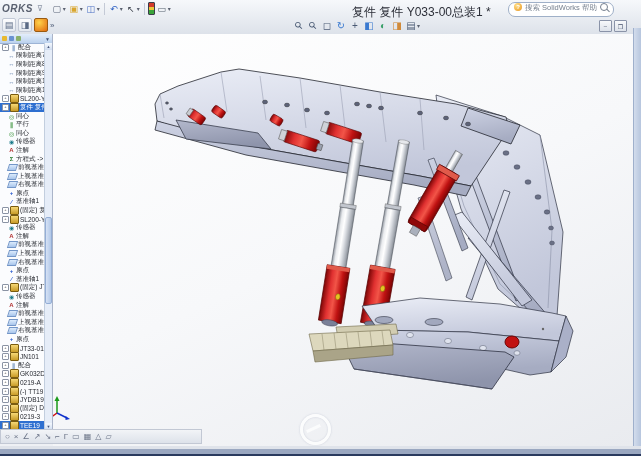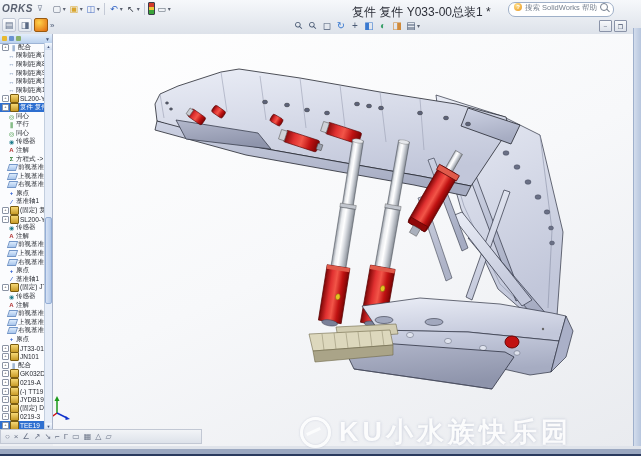--- a/index.html
+++ b/index.html
@@ -651,18 +651,17 @@
       <span class="skicon">⌐</span>
       <span class="skicon">Γ</span>
       <span class="skicon">▭</span>
       <span class="skicon">▦</span>
       <span class="skicon">△</span>
       <span class="skicon">▱</span>
     </div>
 
   <div class="watermark">
     <span class="wm-ring"></span>
-    <span class="wm-text">KU小水族快乐园</span>
   </div>
 
   <div class="rborder"></div>
   <div class="bstrip"></div>
 </div>
 
 </body></html>

